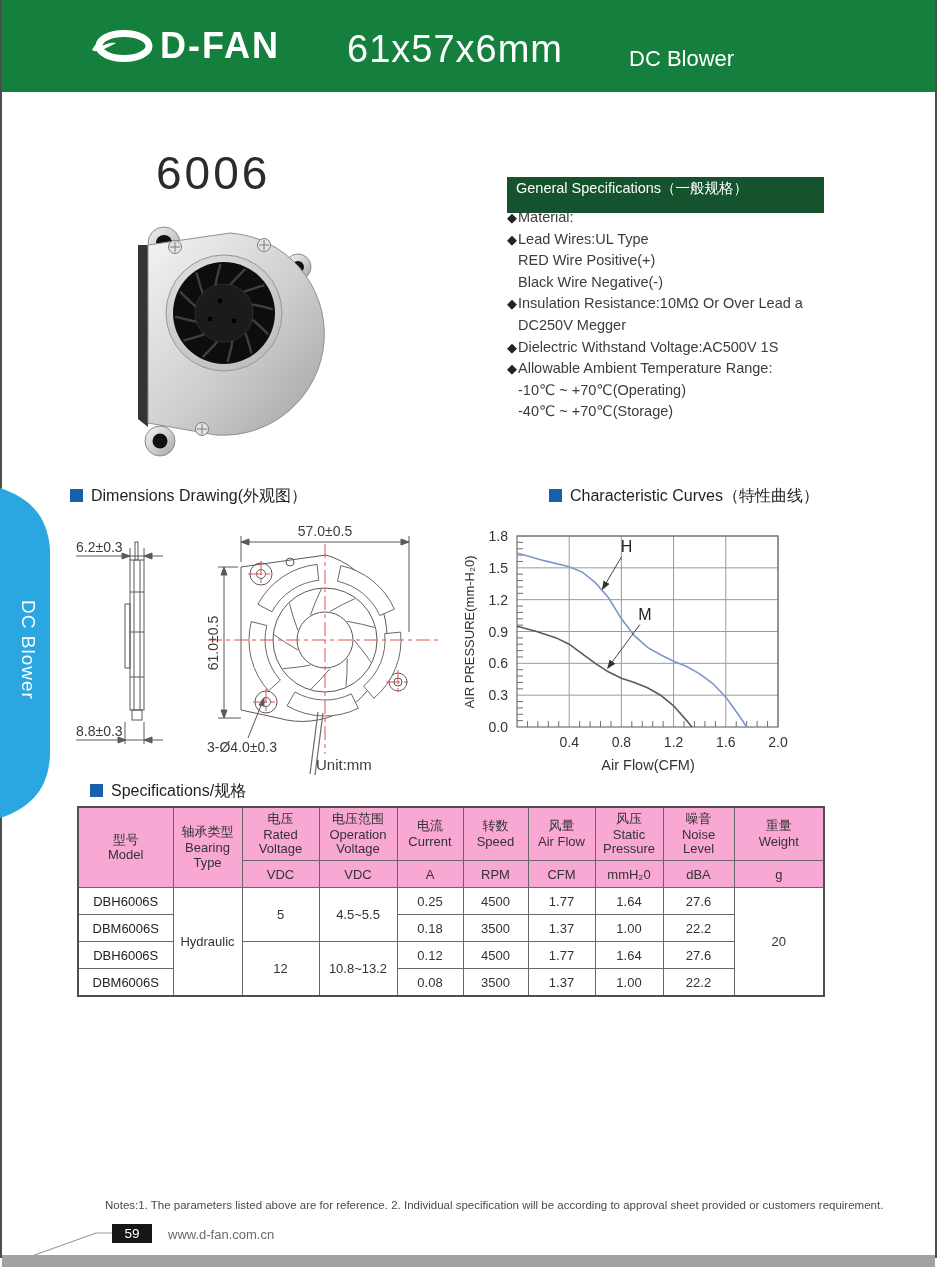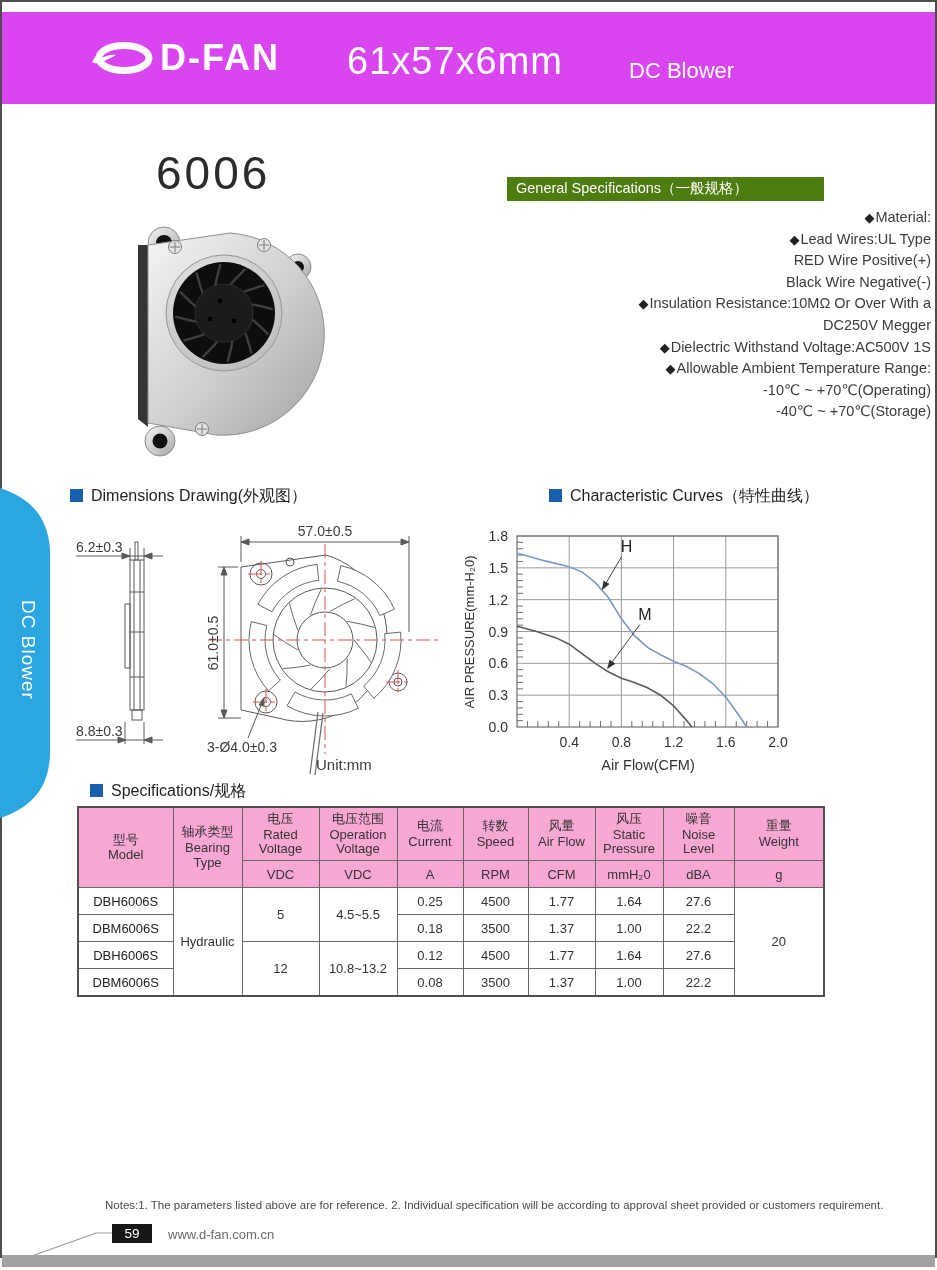--- a/index.html
+++ b/index.html
@@ -4,40 +4,40 @@
 <style>
   html,body{margin:0;padding:0;background:#ffffff;}
   .page{position:relative;width:937px;height:1270px;background:#fff;overflow:hidden;
         font-family:"Liberation Sans","DejaVu Sans",sans-serif;color:#333;}
   .border-top{position:absolute;left:0;top:0;right:0;height:2px;background:#4d4d4d;}
   .border-left{position:absolute;left:0;top:0;bottom:12px;width:2px;background:#4d4d4d;}
   .border-right{position:absolute;right:0;top:0;bottom:12px;width:2px;background:#4d4d4d;}
   .bottom-bar{position:absolute;left:2px;right:2px;bottom:3px;height:12px;background:#a2a2a2;}
 
   
-  .banner{position:absolute;left:2px;right:2px;top:12px;height:92px;background:#d946ef;padding-left:20px;}
+  .banner{position:absolute;left:2px;right:2px;top:0;height:92px;background:#15803d;padding-left:20px;}
   .logo{position:absolute;left:88px;top:24px;display:flex;align-items:center;}
   .logo-text{color:#fff;font-size:36px;font-weight:bold;letter-spacing:2px;margin-left:6px;}
   .size-title{position:absolute;left:345px;top:28px;color:#fff;font-size:38px;letter-spacing:1px;}
   .prod-type{position:absolute;left:627px;top:46px;color:#fff;font-size:22px;}
 
   
   .side-tab-svg{position:absolute;left:0;top:478px;}
   .side-tab-label{position:absolute;left:-62px;top:637px;width:176px;height:26px;
       transform:rotate(90deg);color:#fff;font-size:19px;text-align:center;letter-spacing:1px;}
 
   .model-number{position:absolute;left:156px;top:146px;font-size:46px;letter-spacing:3px;color:#2b2b2b;}
 
   .photo{position:absolute;left:112px;top:205px;}
 
   
-  .gs-bar{position:absolute;left:507px;top:177px;width:317px;height:24px;background:#4d7c0f;
+  .gs-bar{position:absolute;left:507px;top:177px;width:317px;height:36px;background:#14532d;
       color:#fff;font-size:14.5px;line-height:22px;padding-left:9px;box-sizing:border-box;}
   .gs-list{position:absolute;left:507px;top:207px;width:424px;font-size:14.5px;color:#3c3c3c;}
-  .gs-line{line-height:21.6px;white-space:nowrap;text-align:right;}
+  .gs-line{line-height:21.6px;white-space:nowrap;}
   .gs-line .diamond::before{content:"◆";font-size:13px;margin-right:1px;color:#222;}
   .gs-line.cont{padding-left:11px;}
 
   
   .sec-title{position:absolute;font-size:16px;color:#1f1f1f;white-space:nowrap;}
   .sq{display:inline-block;width:13px;height:13px;background:#1660ae;margin-right:8px;vertical-align:-1px;}
 
   
   .dims{position:absolute;left:68px;top:512px;}
   .chart{position:absolute;left:460px;top:514px;}
@@ -149,21 +149,21 @@
     <circle cx="98" cy="114" r="2.4" fill="#000"></circle>
     <circle cx="122" cy="116" r="2.4" fill="#000"></circle>
   </svg>
 
   <div class="gs-bar">General Specifications（一般规格）</div>
   <div class="gs-list">
     <div class="gs-line"><span class="diamond"></span><span>Material:</span></div>
     <div class="gs-line"><span class="diamond"></span><span>Lead Wires:UL Type</span></div>
     <div class="gs-line cont"><span>RED Wire Positive(+)</span></div>
     <div class="gs-line cont"><span>Black Wire Negative(-)</span></div>
-    <div class="gs-line"><span class="diamond"></span><span>Insulation Resistance:10MΩ Or Over With a</span></div>
+    <div class="gs-line"><span class="diamond"></span><span>Insulation Resistance:10MΩ Or Over Lead a</span></div>
     <div class="gs-line cont"><span>DC250V Megger</span></div>
     <div class="gs-line"><span class="diamond"></span><span>Dielectric Withstand Voltage:AC500V 1S</span></div>
     <div class="gs-line"><span class="diamond"></span><span>Allowable Ambient Temperature Range:</span></div>
     <div class="gs-line cont"><span>-10℃ ~ +70℃(Operating)</span></div>
     <div class="gs-line cont"><span>-40℃ ~ +70℃(Storage)</span></div>
   </div>
 
   <div class="sec-title" style="left:70px;top:486px;">
     <span class="sq"></span><span>Dimensions Drawing(外观图）</span>
   </div>

